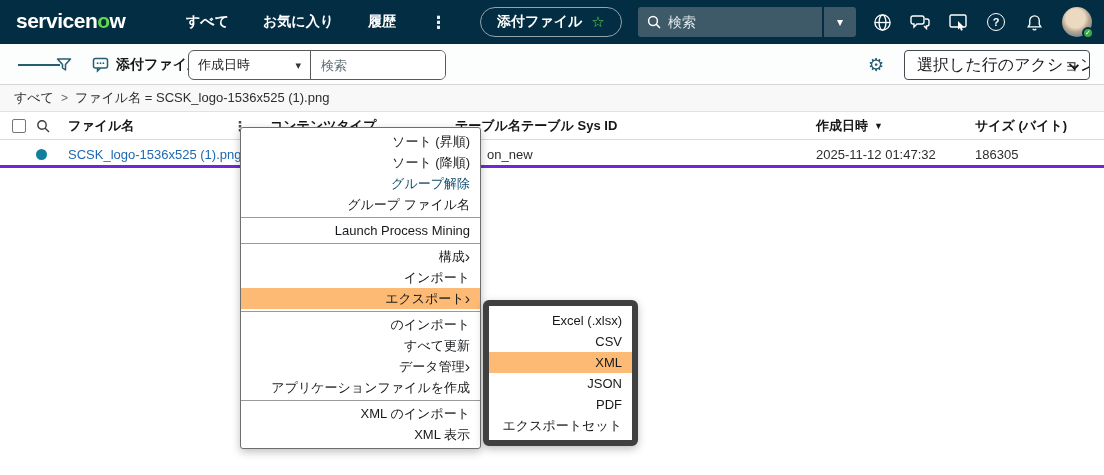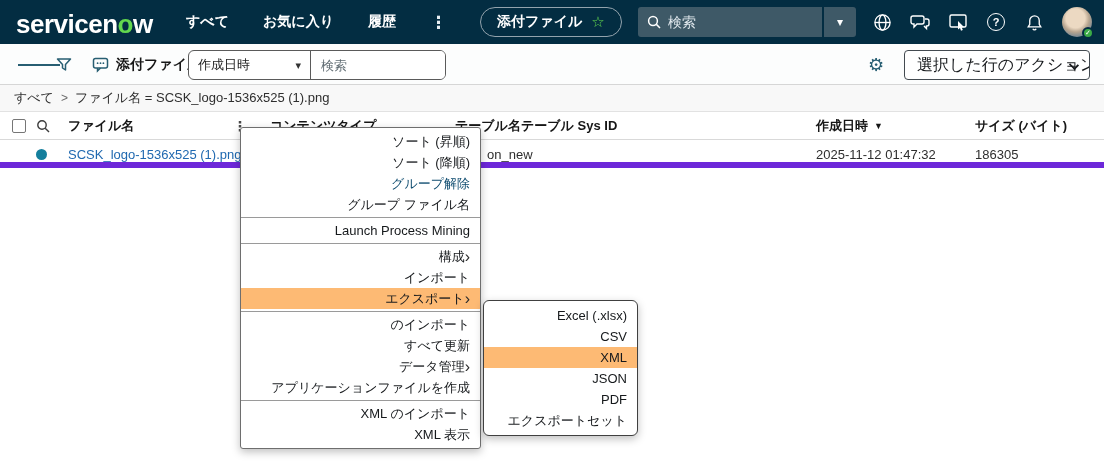--- a/index.html
+++ b/index.html
@@ -10,21 +10,21 @@
     background: #ffffff;
     overflow: hidden;
     font-size: 13px;
     color: #16191c;
   }
   
   .topnav {
     position:absolute; top:0; left:0; width:1104px; height:44px;
     background:#032d42; color:#fff;
   }
-  .logo { position:absolute; left:16px; top:9px; font-size:26px; font-weight:bold; letter-spacing:-0.5px; }
+  .logo { position:absolute; left:16px; top:9px; font-size:21px; font-weight:bold; letter-spacing:-0.5px; }
   .logo .accent { color:#62d84e; }
   .nav-tabs { position:absolute; left:186px; top:0; height:44px; display:flex; align-items:center; gap:34px; }
   .nav-tab { font-size:14px; font-weight:bold; color:#fff; cursor:pointer; white-space:nowrap; }
   .nav-more { font-size:17px; font-weight:bold; color:#e6edf1; cursor:pointer; }
   .fav-pill {
     position:absolute; left:480px; top:7px; height:30px; border:1px solid #93a3ad;
     border-radius:16px; display:flex; align-items:center; gap:9px; padding:0 16px;
     font-size:14px; font-weight:bold; color:#fff; background:transparent; cursor:pointer;
   }
   .fav-pill .star { color:#62d84e; font-size:15px; font-weight:normal; }
@@ -94,40 +94,40 @@
   .thead { position:absolute; top:112px; left:0; width:1104px; height:28px;
     background:#fff; border-bottom:1px solid #d9d9d9; font-weight:bold; color:#161616; }
   .thead .cell, .trow .cell { position:absolute; top:0; height:28px; display:flex; align-items:center; white-space:nowrap; }
   .checkbox { position:absolute; left:12px; top:7px; width:14px; height:14px;
     border:1px solid #767676; border-radius:2px; background:#fff; cursor:pointer; }
   .hdr-search { position:absolute; left:36px; top:7px; cursor:pointer; }
   .col-menu-trigger { position:absolute; left:233px; top:0; height:28px; display:flex; align-items:center;
     color:#4a4a4a; font-weight:bold; font-size:14px; cursor:pointer; }
   .sort-arrow { font-size:9px; margin-left:6px; color:#161616; }
   .trow { position:absolute; top:140px; left:0; width:1104px; height:28px;
-    background:#fff; border-bottom:6px solid #6d28d9; color:#2e2e2e; }
+    background:#fff; border-bottom:3px solid #6d28d9; color:#2e2e2e; }
   .row-dot { position:absolute; left:36px; top:9px; width:11px; height:11px; border-radius:50%; background:#147f9d; }
   .file-link { color:#2069b0; cursor:pointer; }
   
   .context-menu {
     position:absolute; left:240px; top:127px; width:241px;
     background:#fff; border:1px solid #6e6e6e; border-radius:3px;
     box-shadow:0 3px 8px rgba(0,0,0,0.25); z-index:10; padding:3px 0;
   }
   .menu-item {
     height:21px; display:flex; align-items:center; justify-content:flex-end;
     padding:0 10px 0 24px; font-size:13px; color:#16191c; cursor:pointer; white-space:nowrap;
   }
   .menu-item .arrow { color:#2e2e2e; font-size:16px; line-height:1; }
   .menu-item.disabled { color:#0c4a6e; cursor:default; }
   .menu-item.highlighted { background:#fdba74; }
   .menu-divider { border-top:1px solid #9a9a9a; margin:2px 0; }
   .submenu {
     position:absolute; left:483px; top:300px; width:155px;
-    background:#fff; border:1px solid #404040; border-radius:6px;
+    background:#fff; border:6px solid #404040; border-radius:6px;
     box-shadow:0 3px 8px rgba(0,0,0,0.25); z-index:11; padding:4px 0;
   }
   .submenu .menu-item { padding-left:18px; }
   svg { display:block; }
 </style>
 </head>
 <body>
 
 <div class="topnav">
   <div class="logo"><span>servicen</span><span class="accent">o</span><span>w</span></div>

